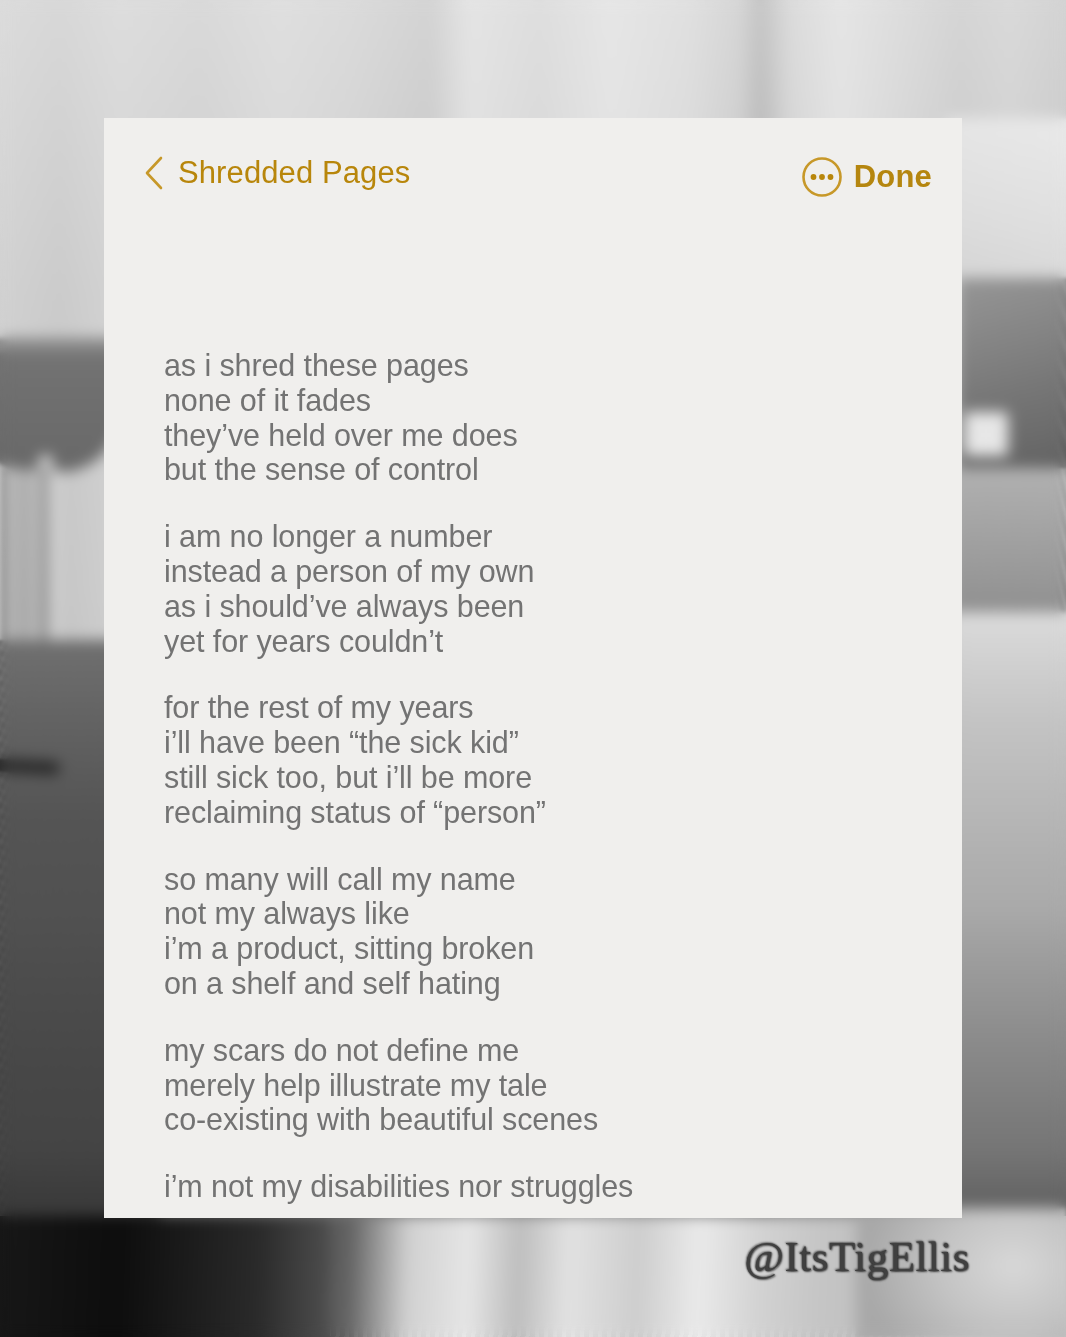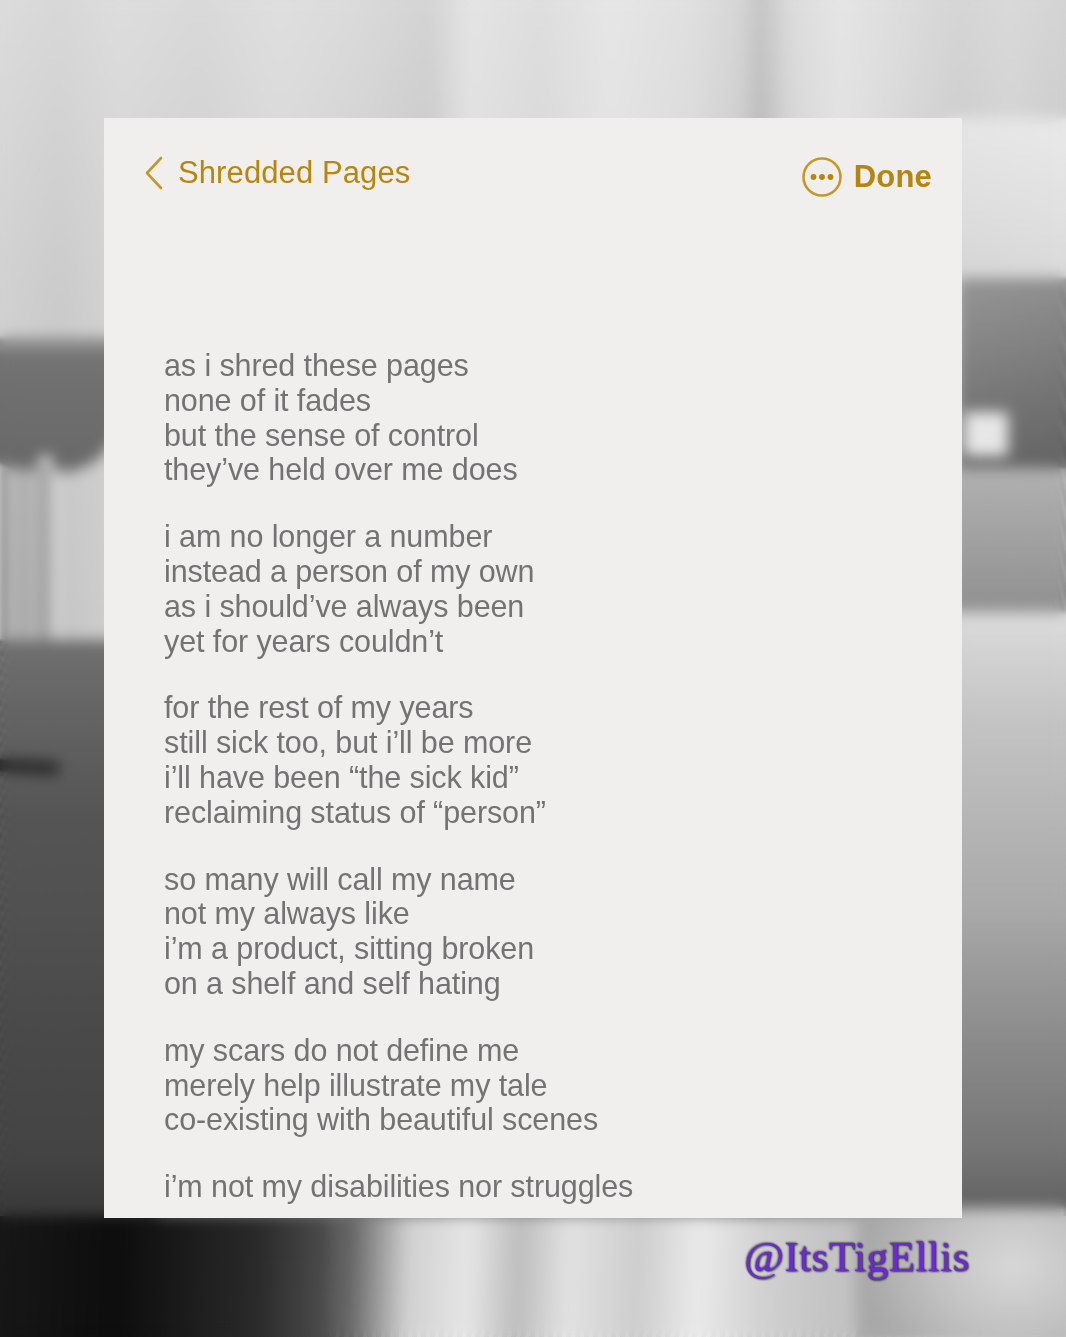--- a/index.html
+++ b/index.html
@@ -280,21 +280,21 @@
   }
 
   
   #watermark {
     position: absolute;
     right: 96px;
     top: 1232px;
     font-family: "Liberation Serif", serif;
     font-size: 43px;
     font-weight: 400;
-    color: #6d28d9;
+    color: #404040;
     letter-spacing: 0.5px;
     text-shadow:
       0 0 2px rgba(0,0,0,0.65),
       1px 1px 2px rgba(0,0,0,0.55),
       -1px -1px 2px rgba(0,0,0,0.35);
     white-space: nowrap;
   }
 </style>
 </head>
 <body>
@@ -338,33 +338,33 @@
         </svg>
         <span class="done-label" style="color:#b5860f">Done</span>
       </div>
 
     </div>
 
     <div class="poem" id="poem-body">
         <div class="stanza">
           <div class="line">as i shred these pages</div>
           <div class="line">none of it fades</div>
+          <div class="line">they’ve held over me does</div>
           <div class="line">but the sense of control</div>
-          <div class="line">they’ve held over me does</div>
         </div>
         <div class="stanza">
           <div class="line">i am no longer a number</div>
           <div class="line">instead a person of my own</div>
           <div class="line">as i should’ve always been</div>
           <div class="line">yet for years couldn’t</div>
         </div>
         <div class="stanza">
           <div class="line">for the rest of my years</div>
+          <div class="line">i’ll have been “the sick kid”</div>
           <div class="line">still sick too, but i’ll be more</div>
-          <div class="line">i’ll have been “the sick kid”</div>
           <div class="line">reclaiming status of “person”</div>
         </div>
         <div class="stanza">
           <div class="line">so many will call my name</div>
           <div class="line">not my always like</div>
           <div class="line">i’m a product, sitting broken</div>
           <div class="line">on a shelf and self hating</div>
         </div>
         <div class="stanza">
           <div class="line">my scars do not define me</div>

